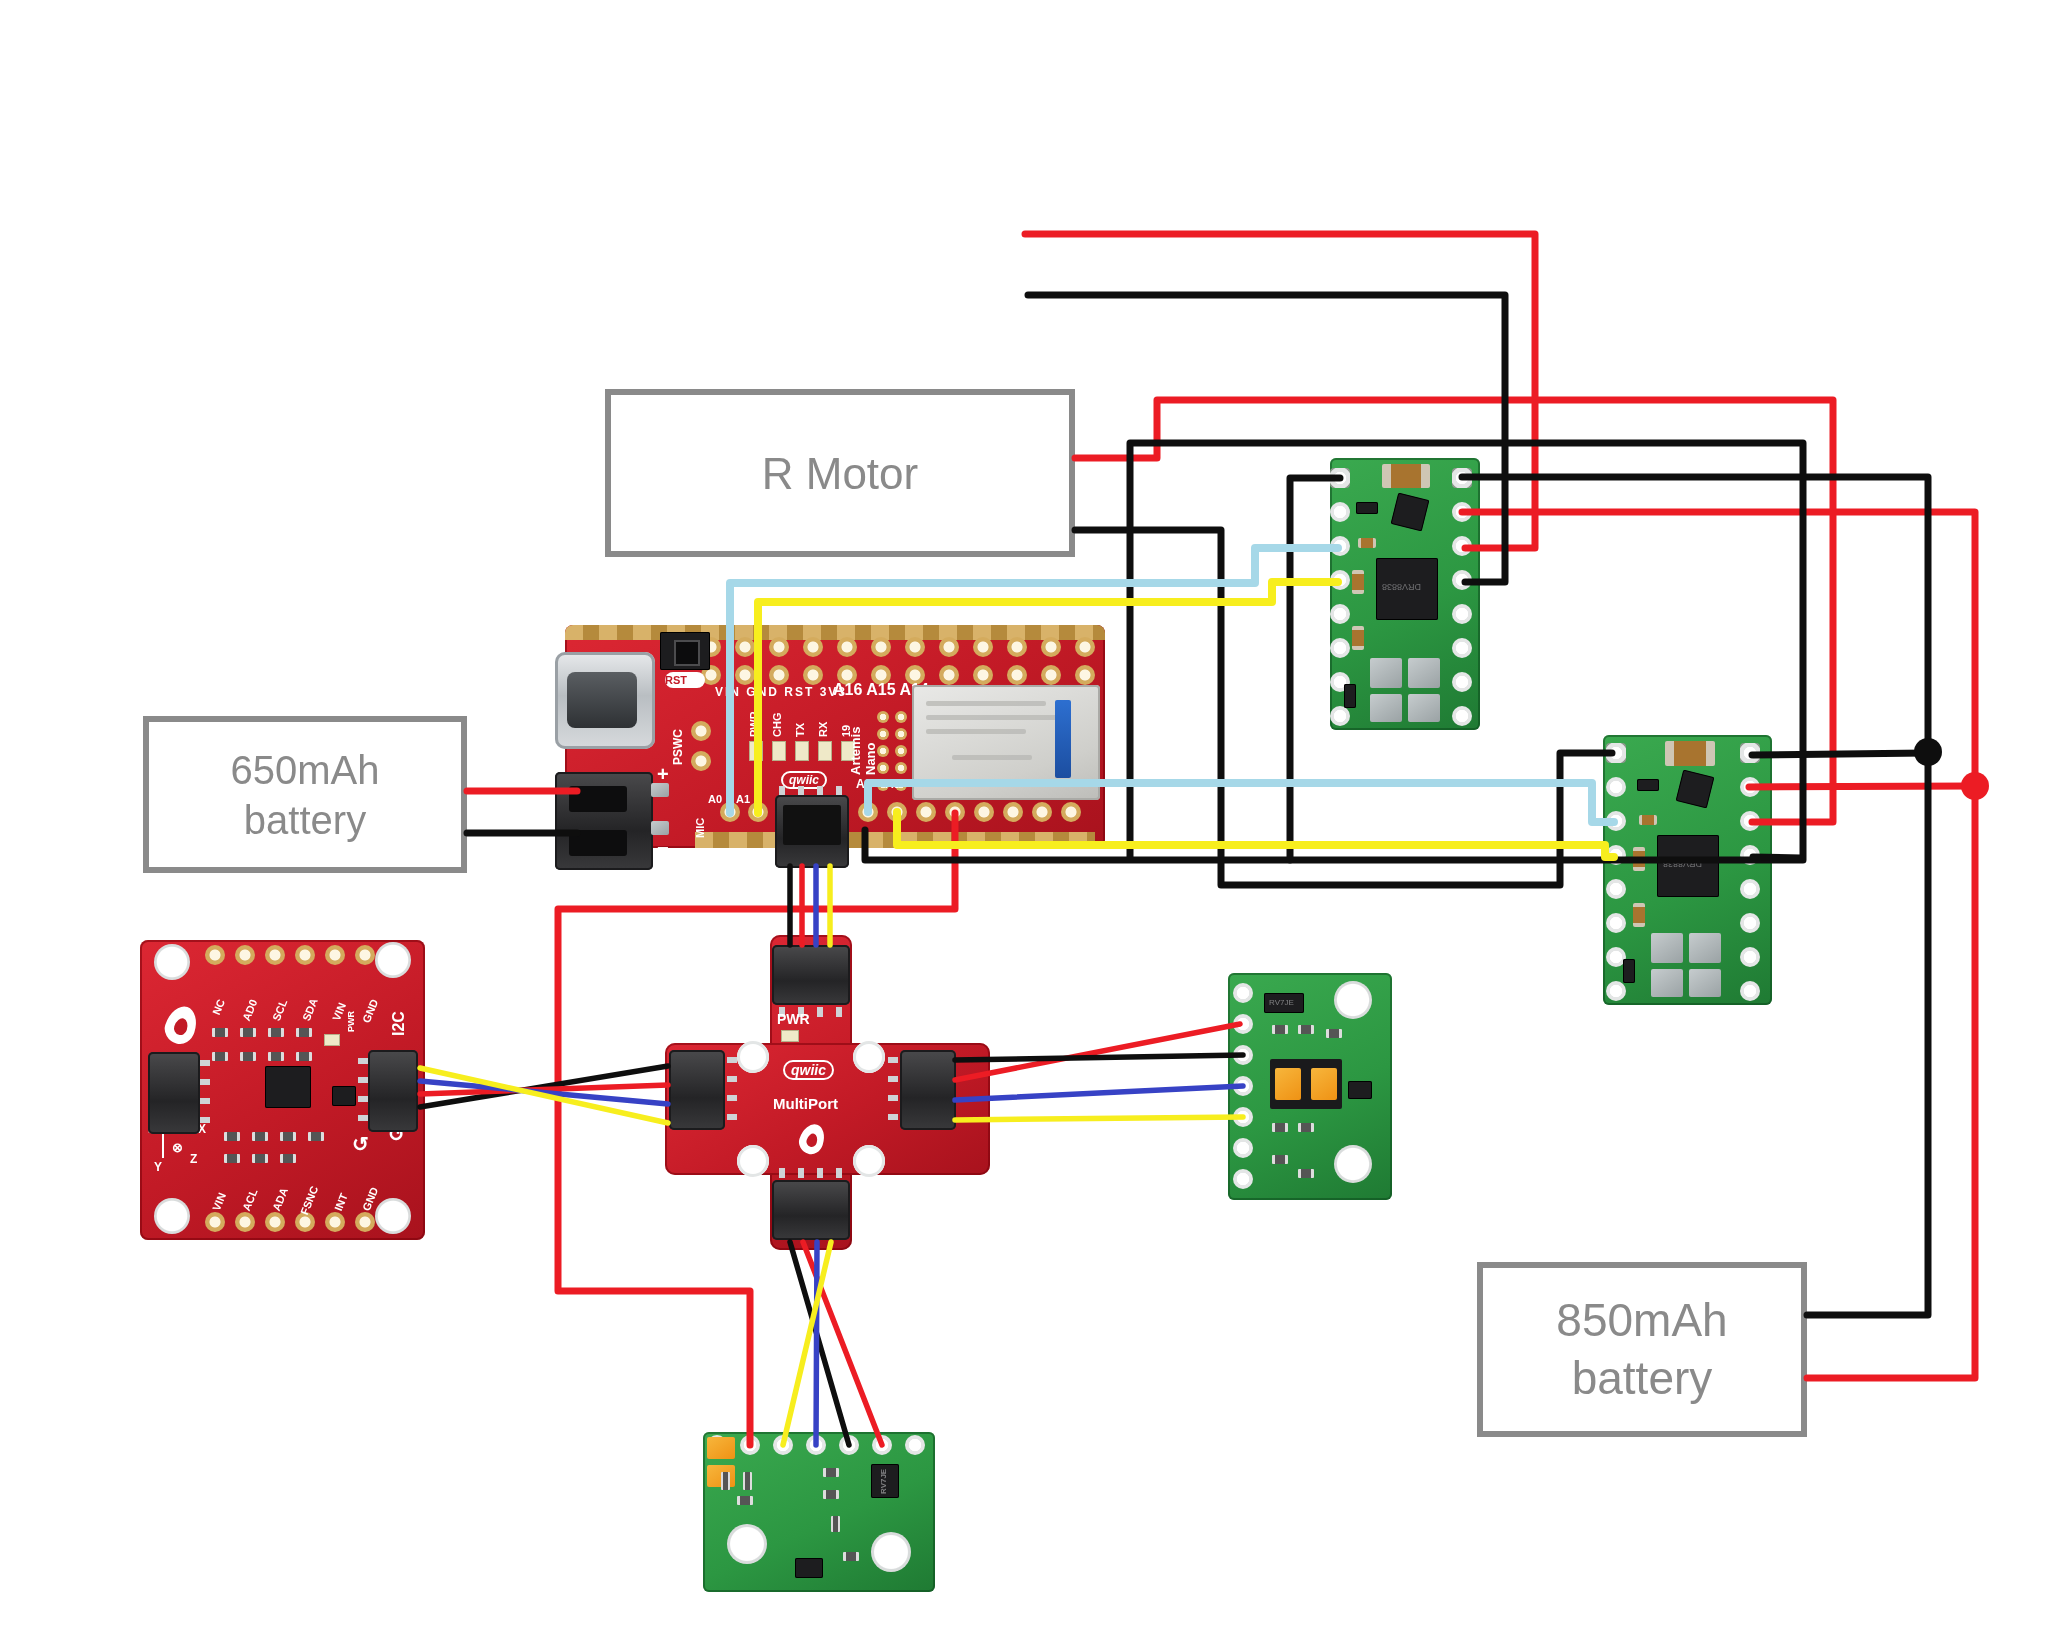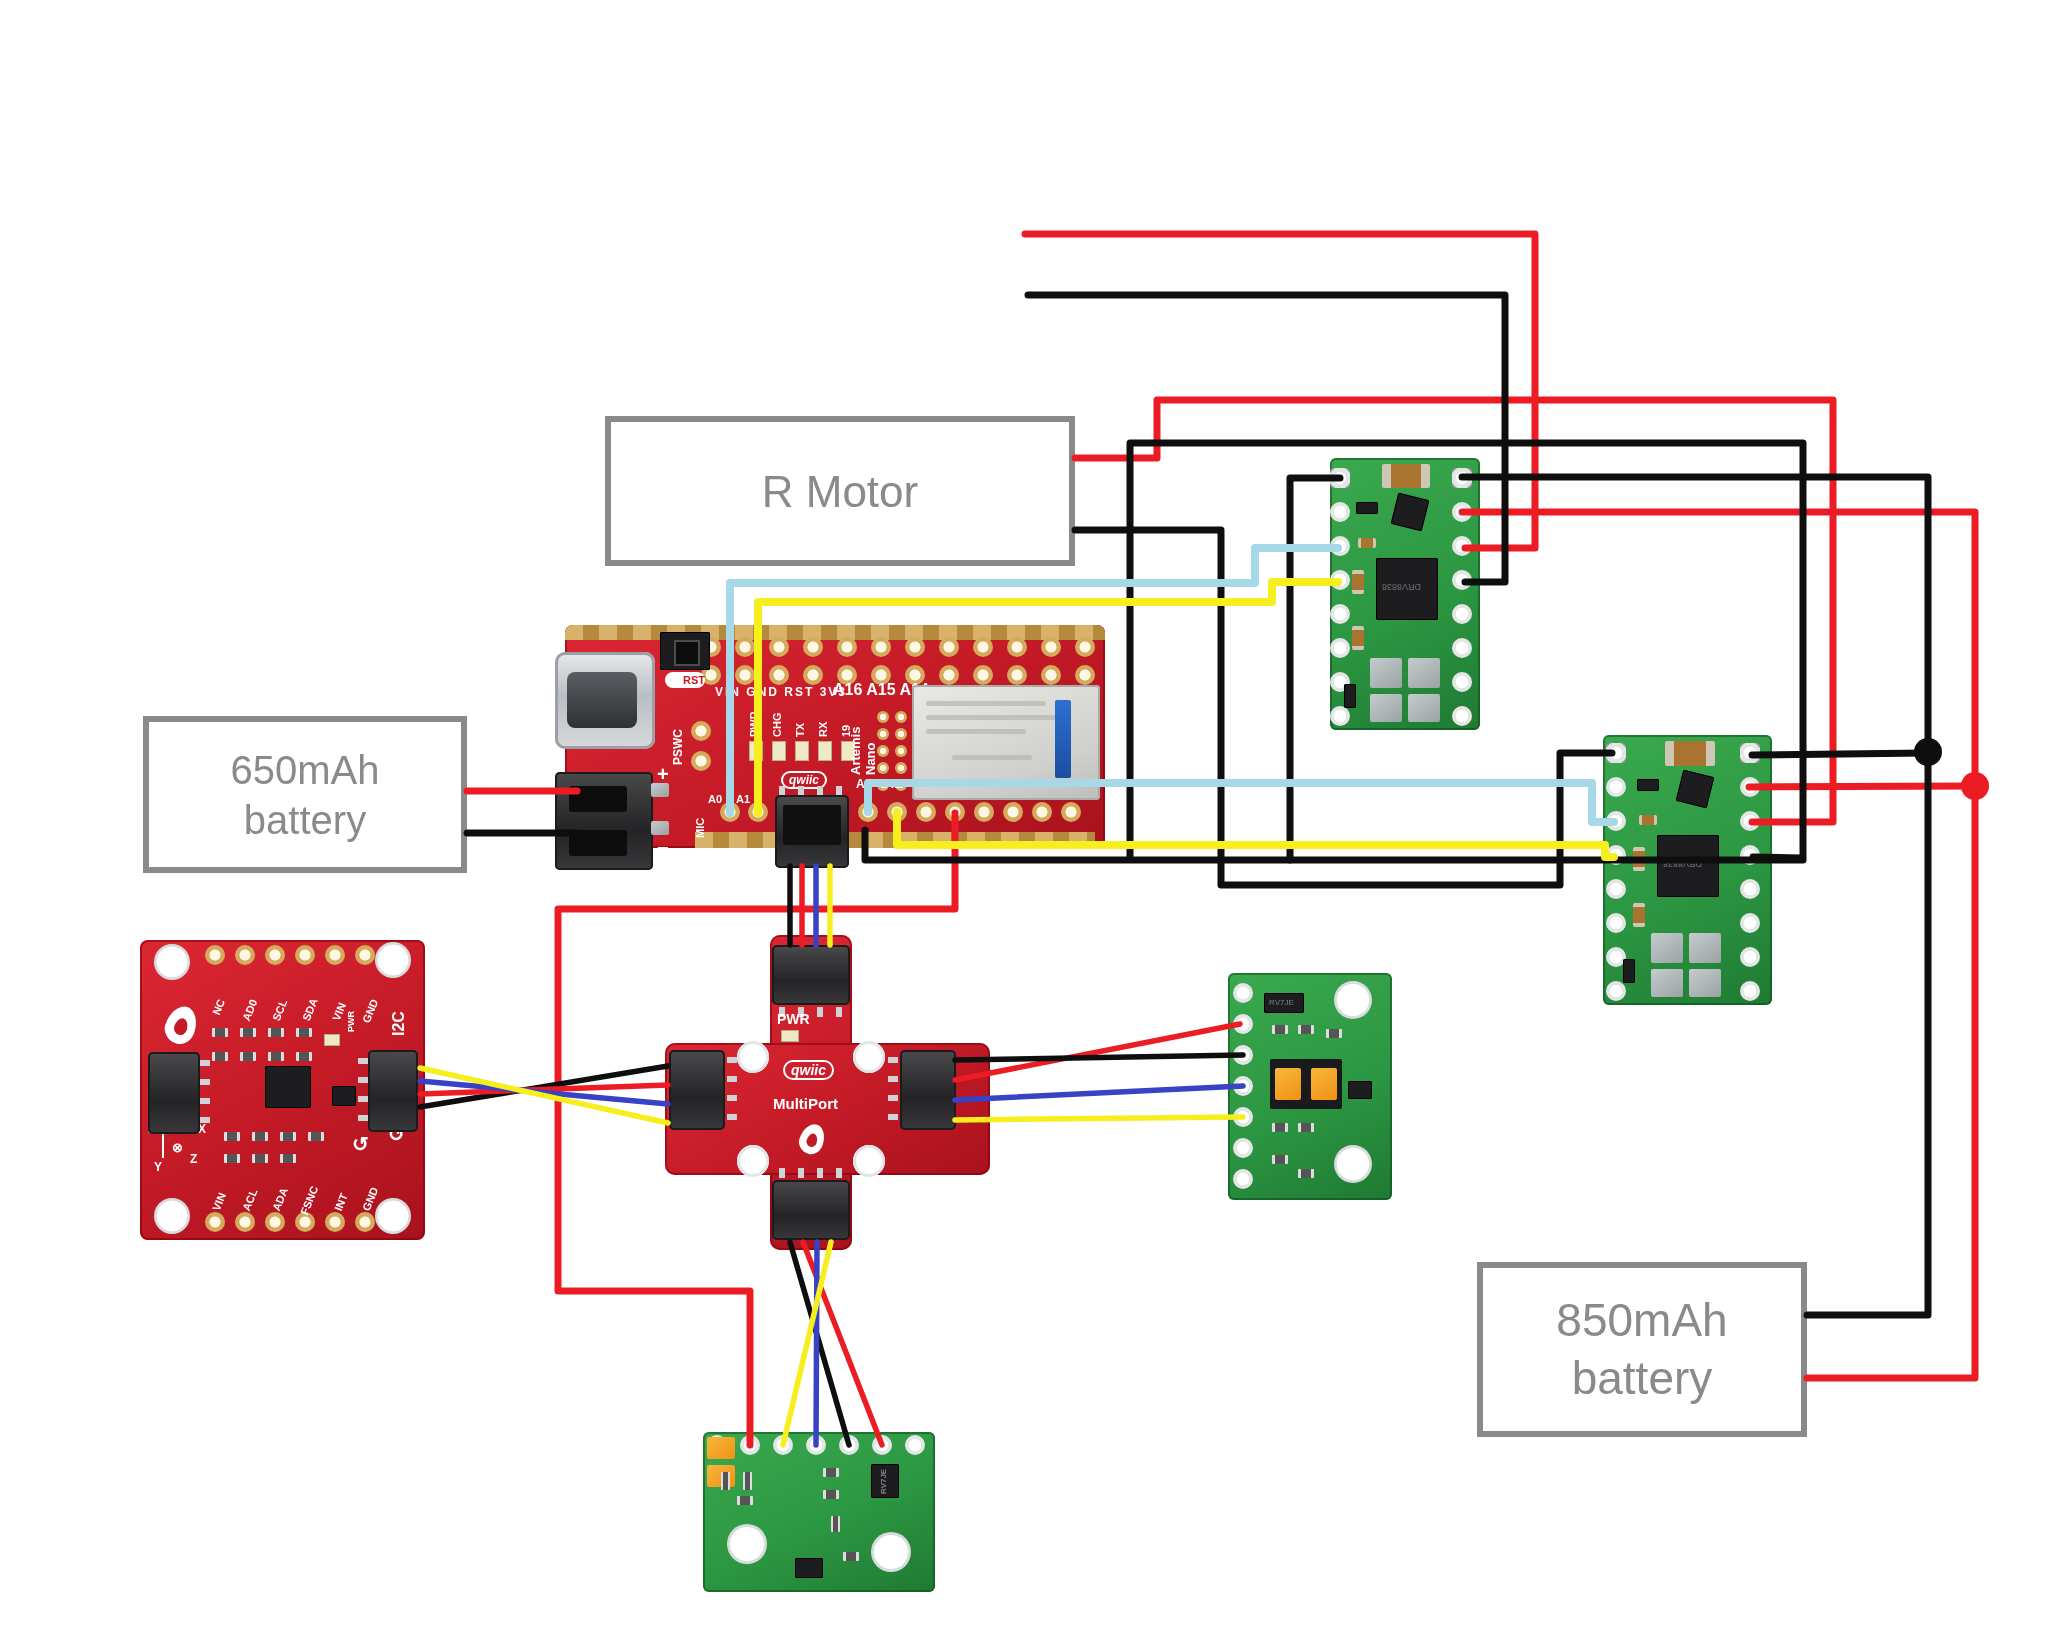--- a/index.html
+++ b/index.html
@@ -42,35 +42,35 @@
   
   .wt{position:absolute;color:#fff;font-weight:bold;white-space:nowrap;}
   .vtext{position:absolute;color:#fff;font-weight:bold;white-space:nowrap;
          transform:rotate(-90deg);transform-origin:left top;}
   .atext{position:absolute;color:#fff;font-weight:bold;white-space:nowrap;
          transform:rotate(-68deg);transform-origin:left top;}
   .module{position:absolute;background:linear-gradient(160deg,#e9e9e7,#cfcfcb 70%,#bdbdb9);
           border-radius:4px;box-shadow:inset 0 0 0 2px #aaaaa6;}
   .mline{position:absolute;height:5px;background:#b9b9b5;border-radius:2px;opacity:.8;}
   .rstpill{position:absolute;background:#fff;color:#c21a26;font-weight:bold;border-radius:8px;
-           display:flex;align-items:center;justify-content:flex-end;}
+           display:flex;align-items:center;justify-content:flex-start;}
   .qwiicpill{position:absolute;color:#fff;font-weight:bold;font-style:italic;border:2px solid #fff;
              border-radius:10px;padding:0 6px;}
   .flame{position:absolute;width:30px;height:38px;background:#fff;
          border-radius:52% 48% 46% 54%/62% 58% 42% 38%;transform:rotate(18deg);}
   .flame:after{content:"";position:absolute;left:9px;top:12px;width:13px;height:17px;background:#c21a26;
          border-radius:50% 50% 46% 54%/60% 58% 42% 40%;}
   svg{position:absolute;left:0;top:0;}
 </style>
 </head>
 <body>
 
 <div id="canvas">
 
-  <div class="gbox" style="left:605px;top:416px;width:470px;height:150px;font-size:44px;">
+  <div class="gbox" style="left:605px;top:389px;width:470px;height:168px;font-size:44px;">
     <span>R Motor</span>
   </div>
   <div class="gbox" style="left:143px;top:716px;width:324px;height:157px;font-size:40px;">
     <span>650mAh</span>
     <span>battery</span>
   </div>
   <div class="gbox" style="left:1477px;top:1262px;width:330px;height:175px;font-size:46px;">
     <span>850mAh</span>
     <span>battery</span>
   </div>

